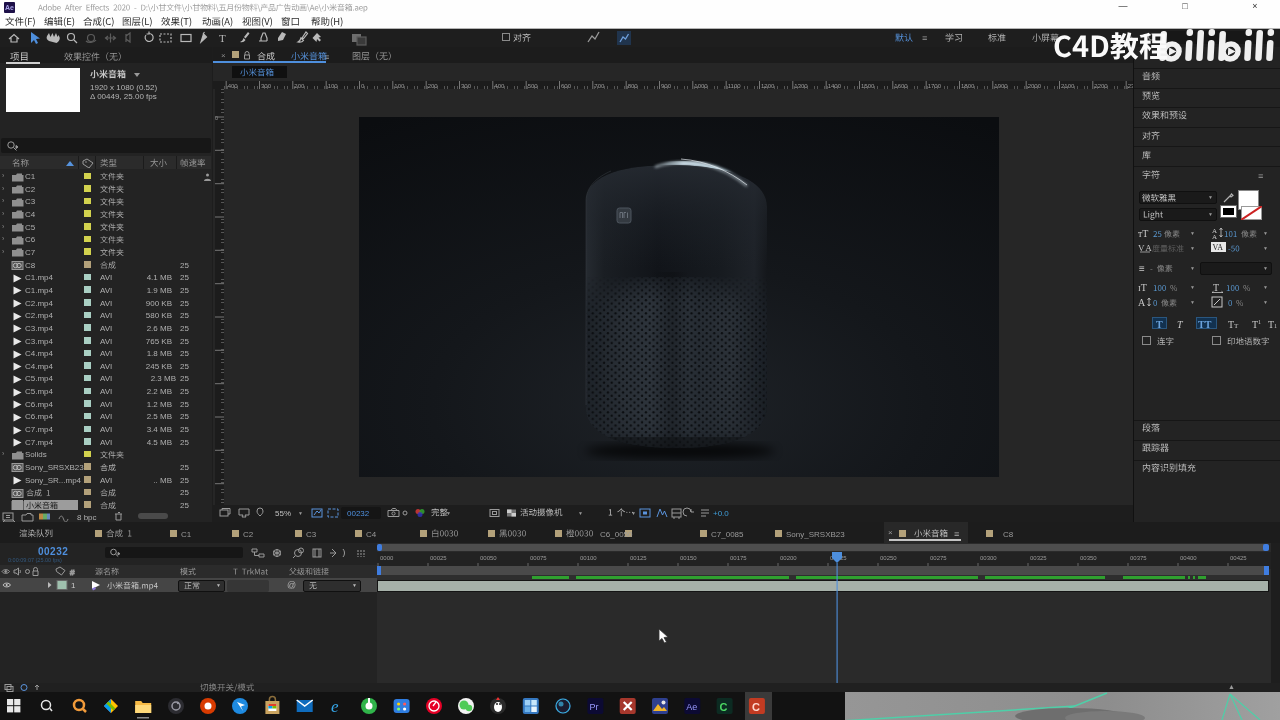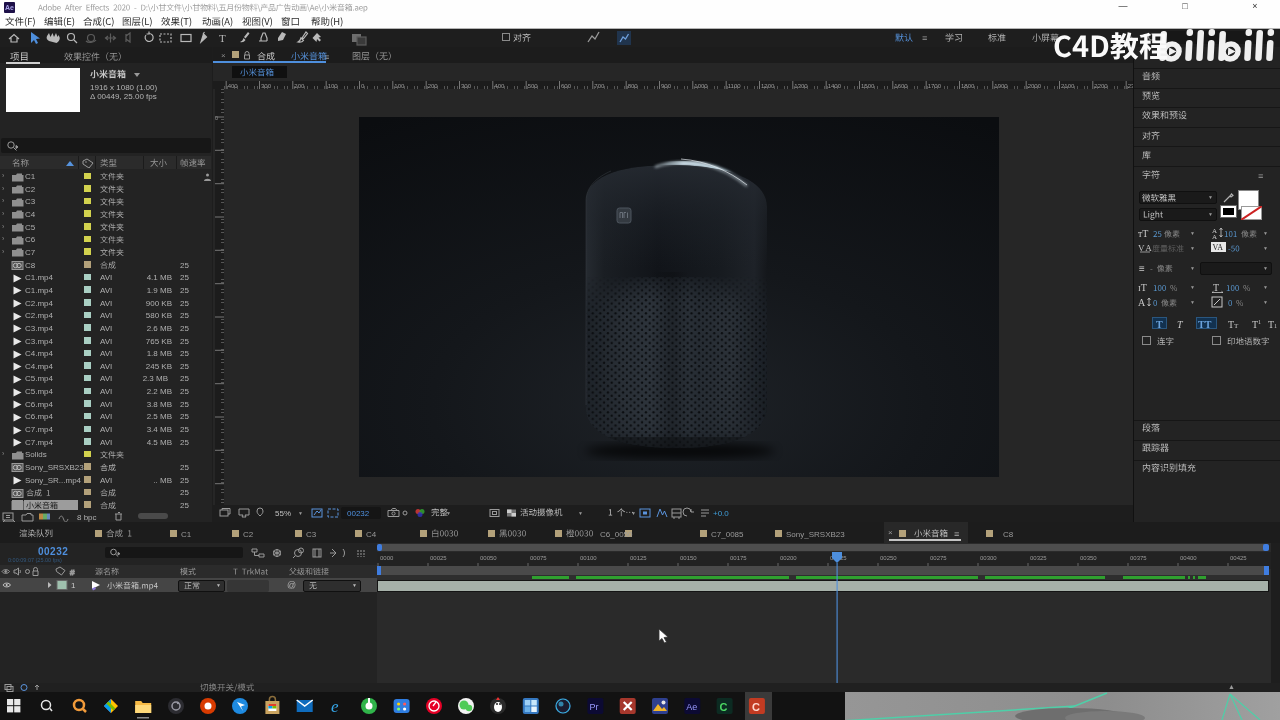--- a/index.html
+++ b/index.html
@@ -90,21 +90,21 @@
     <circle cx="5.5" cy="5" r="3" stroke="#9a9a9a" fill="none"></circle>
     <path d="M8 7.5l2.5 2.5" stroke="#9a9a9a"></path>
   </svg>
 <div class="ab" style="left:1160px;top:31px;width:108px;height:13px;background:#171717;border-radius:2px"></div>
 
 <div class="ab lpanel"></div>
 <div class="ab ltabs"></div>
 <div class="ab" style="left:6px;top:62px;width:34px;height:2px;background:#cfcfcf"></div>
 <div class="ab thumb"></div>
 <div class="ab" style="left:134px;top:73px;width:0;height:0;border:3.5px solid transparent;border-top:4.5px solid #9a9a9a"></div>
-<div class="t" style="left:90px;top:82.5px;font-size:8px;color:#b4b4b4">1916 x 1080 (1.00)</div>
+<div class="t" style="left:90px;top:82.5px;font-size:8px;color:#b4b4b4">1920 x 1080 (0.52)</div>
 <div class="t" style="left:90px;top:92px;font-size:8px;color:#b4b4b4">Δ 00449, 25.00 fps</div>
 <div class="ab searchrow"></div>
 <svg class="ab" style="left:6px;top:140px" width="14" height="12">
     <circle cx="5" cy="5" r="3.2" stroke="#9a9a9a" fill="none"></circle>
     <path d="M7.5 7.5l3 3M10 5.5l2 1.5-2 1.5z" stroke="#9a9a9a" fill="#9a9a9a"></path>
   </svg>
 <div class="ab colhead"></div>
 <div class="ab" style="left:78px;top:156px;width:1px;height:13px;background:#1b1b1b"></div>
 <div class="ab" style="left:95px;top:156px;width:1px;height:13px;background:#1b1b1b"></div>
 <div class="ab" style="left:143px;top:156px;width:1px;height:13px;background:#1b1b1b"></div>
@@ -227,37 +227,37 @@
 <div class="ab" style="left:84px;top:362.2px;width:6.5px;height:6.5px;background:#a9cfc3"></div>
 <div class="t" style="left:100px;top:361.8px;font-size:8px;color:#b0b0b0">AVI</div>
 <div class="t" style="left:172px;top:361.8px;font-size:8px;color:#b0b0b0;transform:translateX(-100%)">245 KB</div>
 <div class="t" style="left:180px;top:361.8px;font-size:8px;color:#b0b0b0">25</div>
 <svg class="ab" style="left:12px;top:374.9px" width="11" height="9">
     <path d="M1.5 0.5l8 4-8 4z" fill="#e8e8e8"></path>
   </svg>
 <div class="t" style="left:25px;top:374.4px;font-size:8px;color:#b0b0b0">C5.mp4</div>
 <div class="ab" style="left:84px;top:374.9px;width:6.5px;height:6.5px;background:#a9cfc3"></div>
 <div class="t" style="left:100px;top:374.4px;font-size:8px;color:#b0b0b0">AVI</div>
-<div class="t" style="left:168px;top:374.4px;font-size:8px;color:#b0b0b0;transform:translateX(-100%)">2.3 MB</div>
+<div class="t" style="left:176px;top:374.4px;font-size:8px;color:#b0b0b0;transform:translateX(-100%)">2.3 MB</div>
 <div class="t" style="left:180px;top:374.4px;font-size:8px;color:#b0b0b0">25</div>
 <svg class="ab" style="left:12px;top:387.6px" width="11" height="9">
     <path d="M1.5 0.5l8 4-8 4z" fill="#e8e8e8"></path>
   </svg>
 <div class="t" style="left:25px;top:387.1px;font-size:8px;color:#b0b0b0">C5.mp4</div>
 <div class="ab" style="left:84px;top:387.6px;width:6.5px;height:6.5px;background:#a9cfc3"></div>
 <div class="t" style="left:100px;top:387.1px;font-size:8px;color:#b0b0b0">AVI</div>
 <div class="t" style="left:172px;top:387.1px;font-size:8px;color:#b0b0b0;transform:translateX(-100%)">2.2 MB</div>
 <div class="t" style="left:180px;top:387.1px;font-size:8px;color:#b0b0b0">25</div>
 <svg class="ab" style="left:12px;top:400.2px" width="11" height="9">
     <path d="M1.5 0.5l8 4-8 4z" fill="#e8e8e8"></path>
   </svg>
 <div class="t" style="left:25px;top:399.7px;font-size:8px;color:#b0b0b0">C6.mp4</div>
 <div class="ab" style="left:84px;top:400.2px;width:6.5px;height:6.5px;background:#a9cfc3"></div>
 <div class="t" style="left:100px;top:399.7px;font-size:8px;color:#b0b0b0">AVI</div>
-<div class="t" style="left:172px;top:399.7px;font-size:8px;color:#b0b0b0;transform:translateX(-100%)">3.8 MB</div>
+<div class="t" style="left:172px;top:399.7px;font-size:8px;color:#b0b0b0;transform:translateX(-100%)">1.2 MB</div>
 <div class="t" style="left:180px;top:399.7px;font-size:8px;color:#b0b0b0">25</div>
 <svg class="ab" style="left:12px;top:412.9px" width="11" height="9">
     <path d="M1.5 0.5l8 4-8 4z" fill="#e8e8e8"></path>
   </svg>
 <div class="t" style="left:25px;top:412.4px;font-size:8px;color:#b0b0b0">C6.mp4</div>
 <div class="ab" style="left:84px;top:412.9px;width:6.5px;height:6.5px;background:#a9cfc3"></div>
 <div class="t" style="left:100px;top:412.4px;font-size:8px;color:#b0b0b0">AVI</div>
 <div class="t" style="left:172px;top:412.4px;font-size:8px;color:#b0b0b0;transform:translateX(-100%)">2.5 MB</div>
 <div class="t" style="left:180px;top:412.4px;font-size:8px;color:#b0b0b0">25</div>
 <svg class="ab" style="left:12px;top:425.5px" width="11" height="9">

